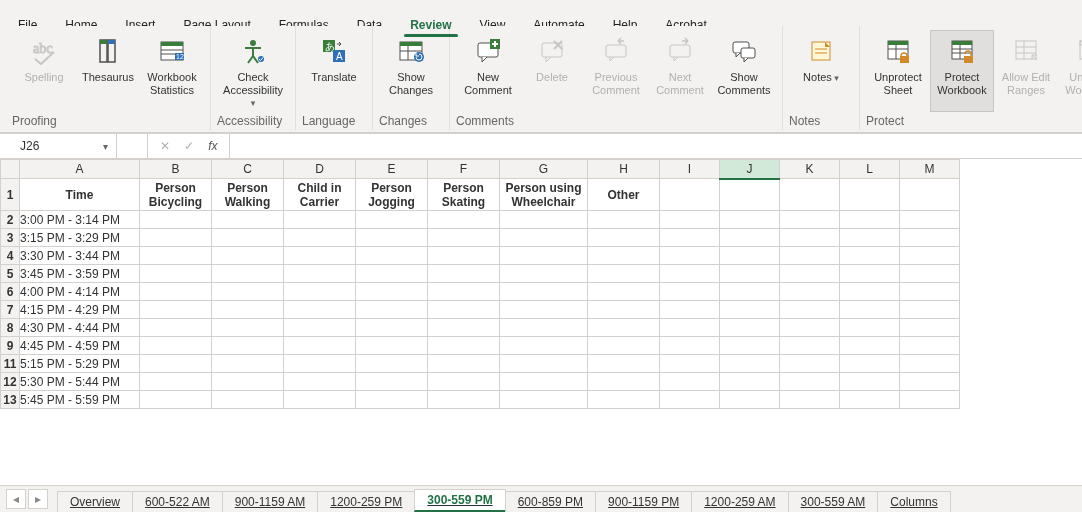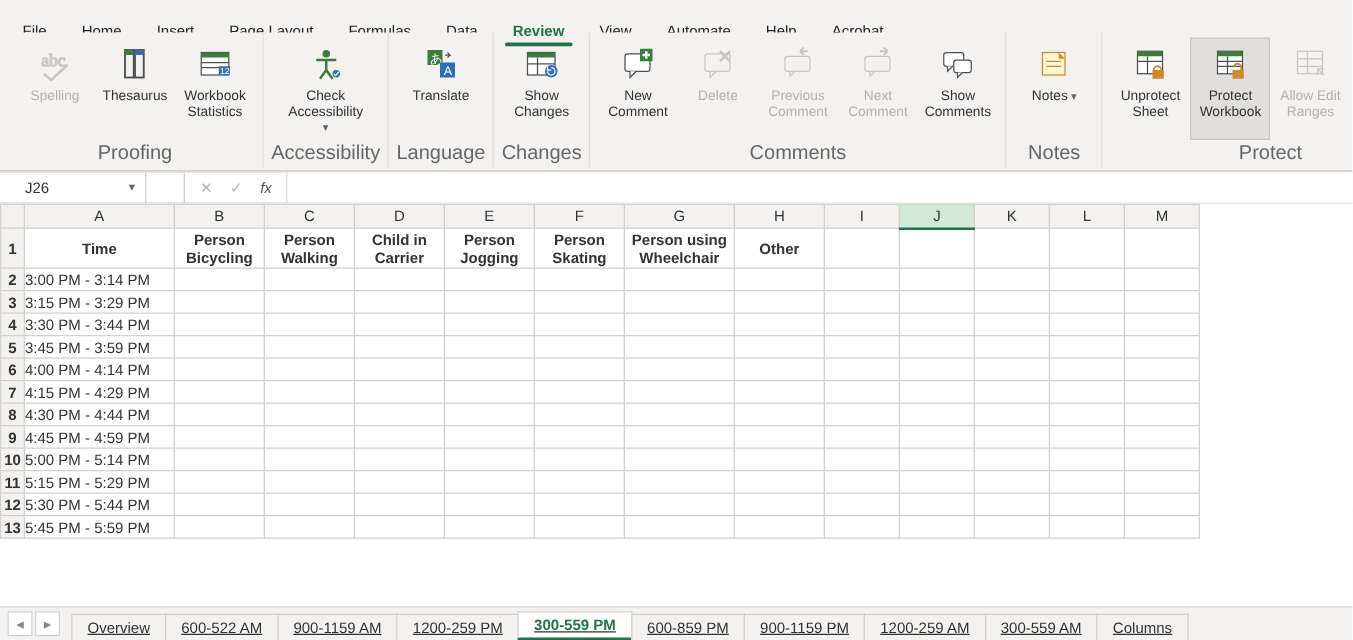--- a/index.html
+++ b/index.html
@@ -6,21 +6,21 @@
   .app { width:1082px; height:512px; display:flex; flex-direction:column; background:#f3f2f1;}
   
   .menubar { height:26px; display:flex; align-items:center; padding:0 4px; background:#f3f2f1; }
   .menubar .tab { padding:4px 14px; color:#222; cursor:pointer;margin-top:24px; }
   .menubar .tab.active { color:#217346; position:relative; font-weight:600;}
   .menubar .tab.active::after { content:""; position:absolute; left:8px; right:8px; bottom:-1px; height:3px; background:#217346; border-radius:2px;}
   
   .ribbon { background:#f3f2f1; border-bottom:1px solid #d4d0cc; display:flex; padding:0 6px 2px 6px; }
   .group { border-right:1px solid #e1dfdd; padding:4px 6px 2px 6px; display:flex; flex-direction:column; align-items:center; }
   .group-buttons { display:flex; align-items:flex-start; }
-  .group-label { font-size:16px; color:#666; text-align:center; padding:2px 0 0 0; width:100%; }
+  .group-label { font-size:12px; color:#666; padding:2px 0 0 0; width:100%; }
   .btn { display:flex; flex-direction:column; align-items:center; justify-content:flex-start; width:58px; min-height:76px; padding:2px 2px; border:1px solid transparent; cursor:pointer; text-align:center; line-height:1.15; }
   .btn.wide { width:66px;text-align:center;}
   .btn.selected { background:#e1dfdd; border:1px solid #c8c6c4;}
   .btn.disabled, .btn.disabled .lbl { color:#b3b0ad; cursor:default;}
   .btn .ico { width:32px; height:32px; margin:2px 0 4px 0; display:flex; align-items:center; justify-content:center; }
   .btn .lbl { font-size:11px; color:#333; }
   .btn.disabled svg * { stroke:#c8c6c4 !important; fill:none;}
   .dd-caret::after{ content:" \25BE"; font-size:9px; color:#666;}
   
   .fxbar { height:24px; background:#fff; border-bottom:1px solid #d4d0cc; border-top:1px solid #d4d0cc; display:flex; align-items:stretch;}
@@ -480,36 +480,20 @@
             <td class="cell"></td>
             <td class="cell"></td>
             <td class="cell"></td>
             <td class="cell"></td>
             <td class="cell"></td>
             <td class="cell"></td>
             <td class="cell"></td>
             <td class="cell"></td>
           </tr>
           <tr>
-            <th class="rowhdr">10</th>
-            <td class="cell">5:00 PM - 5:14 PM</td>
-            <td class="cell"></td>
-            <td class="cell"></td>
-            <td class="cell"></td>
-            <td class="cell"></td>
-            <td class="cell"></td>
-            <td class="cell"></td>
-            <td class="cell"></td>
-            <td class="cell"></td>
-            <td class="cell"></td>
-            <td class="cell"></td>
-            <td class="cell"></td>
-            <td class="cell"></td>
-          </tr>
-          <tr>
             <th class="rowhdr">11</th>
             <td class="cell">5:15 PM - 5:29 PM</td>
             <td class="cell"></td>
             <td class="cell"></td>
             <td class="cell"></td>
             <td class="cell"></td>
             <td class="cell"></td>
             <td class="cell"></td>
             <td class="cell"></td>
             <td class="cell"></td>

